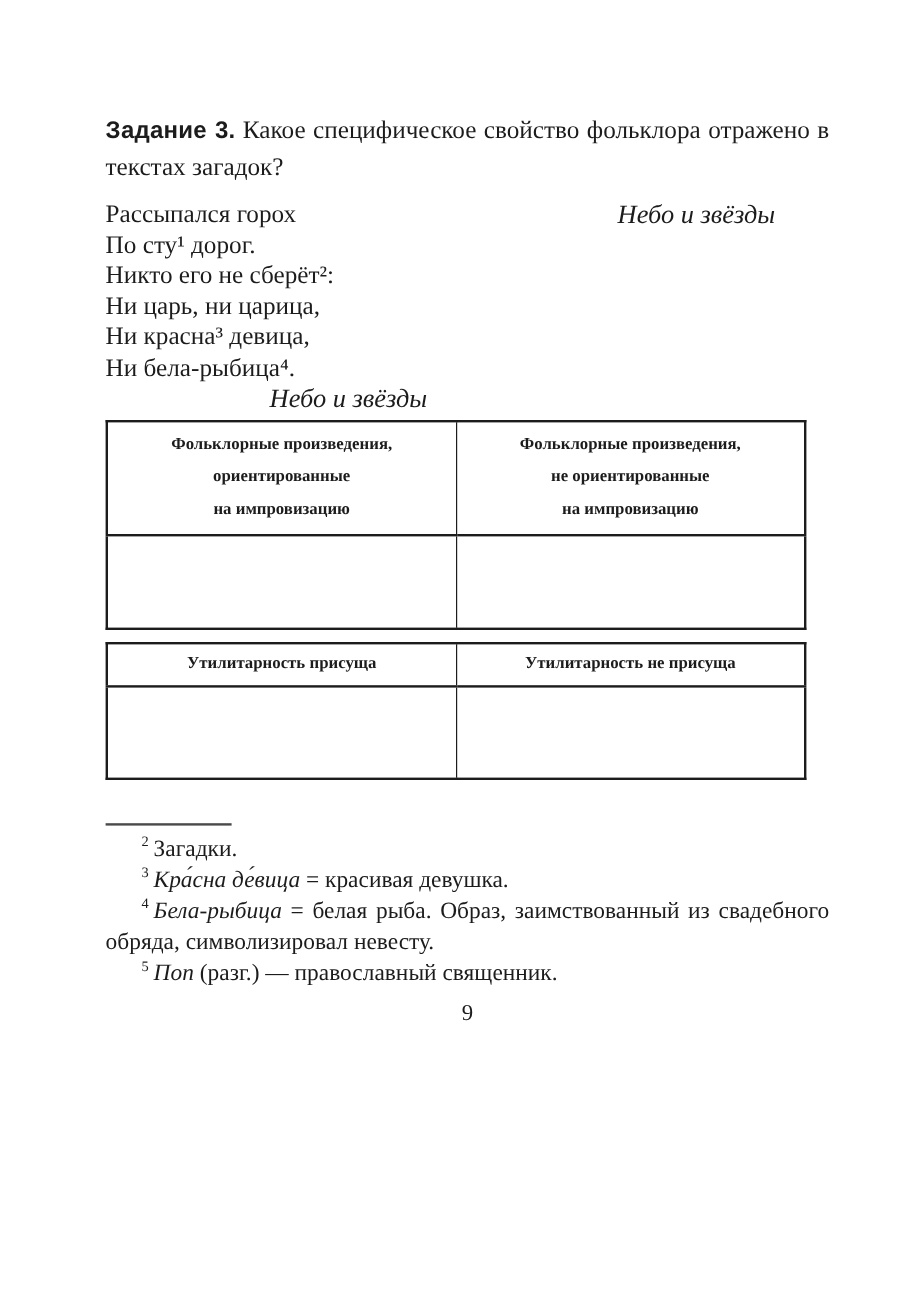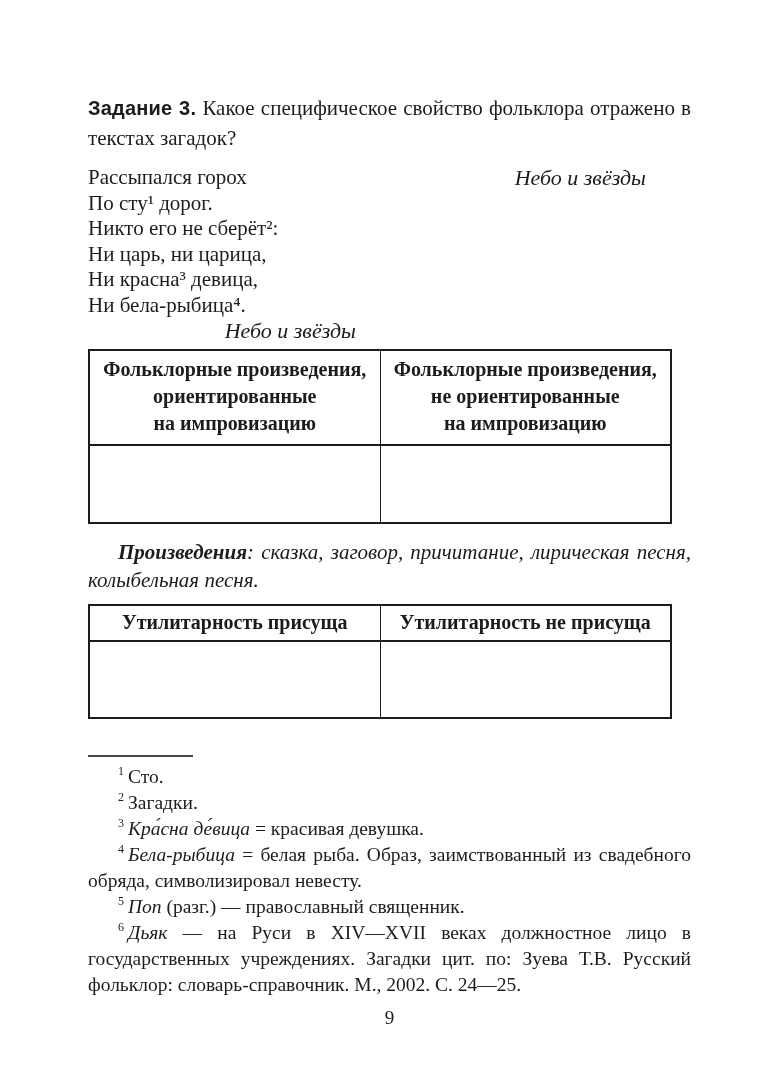--- a/index.html
+++ b/index.html
@@ -22,21 +22,21 @@
   .riddle { width: 272px; }
   .riddle-text { white-space: pre-line; font-size: 21px; line-height: 25.5px; }
   .riddle-source { font-style: italic; font-size: 22px; line-height: 25.5px; text-align: right; padding-right: 4px; }
 
   .task4-heading { margin-top: 19px; }
 
   table.fill-table { border-collapse: collapse; width: 584px; table-layout: fixed; }
   table.fill-table { border: 2px solid #1c1c1c; }
   .fill-table th {
     border: 1px solid #1c1c1c; border-bottom: 2px solid #1c1c1c;
-    font-weight: bold; font-size: 20px; line-height: 27px;
+    font-weight: bold; font-size: 14px; line-height: 27px;
     text-align: center; vertical-align: middle;
     white-space: pre-line; padding: 5px 4px 7px 4px;
   }
   .fill-table td { border: 1px solid #1c1c1c; }
   .t1 { margin-top: 5px; }
   .t1 td { height: 78px; }
   .t2 { margin-top: 10px; }
   .t2 th { padding: 3px 4px 4px 4px; }
   .t2 td { height: 77px; }
 
@@ -90,41 +90,38 @@
 не ориентированные
 на импровизацию</th>
       </tr>
       <tr>
         <td></td>
         <td></td>
       </tr>
     </tbody>
   </table>
 
-  <p class="works"><span class="works-label">Произведения</span><span>: сказка, заговор, причитание, лирическая песня, колыбельная песня.</span></p>
 
   <table class="fill-table t2">
     <tbody>
       <tr>
         <th>Утилитарность присуща</th>
         <th>Утилитарность не присуща</th>
       </tr>
       <tr>
         <td></td>
         <td></td>
       </tr>
     </tbody>
   </table>
 
   <div class="footnote-sep"></div>
 
   <div class="footnotes">
-    <p class="footnote"><sup>1</sup><i></i><span>Сто.</span></p>
     <p class="footnote"><sup>2</sup><i></i><span>Загадки.</span></p>
     <p class="footnote"><sup>3</sup><i>Кра́сна де́вица</i><span> = красивая девушка.</span></p>
     <p class="footnote"><sup>4</sup><i>Бела-рыбица</i><span> = белая рыба. Образ, заимствованный из свадебного обряда, символизировал невесту.</span></p>
     <p class="footnote"><sup>5</sup><i>Поп</i><span> (разг.) — православный священник.</span></p>
-    <p class="footnote"><sup>6</sup><i>Дьяк</i><span> — на Руси в XIV—XVII веках должностное лицо в государственных учреждениях. Загадки цит. по: Зуева Т.В. Русский фольклор: словарь-справочник. М., 2002. С. 24—25.</span></p>
   </div>
 
   <div class="page-number">9</div>
 
 </div>
 
 </body></html>

